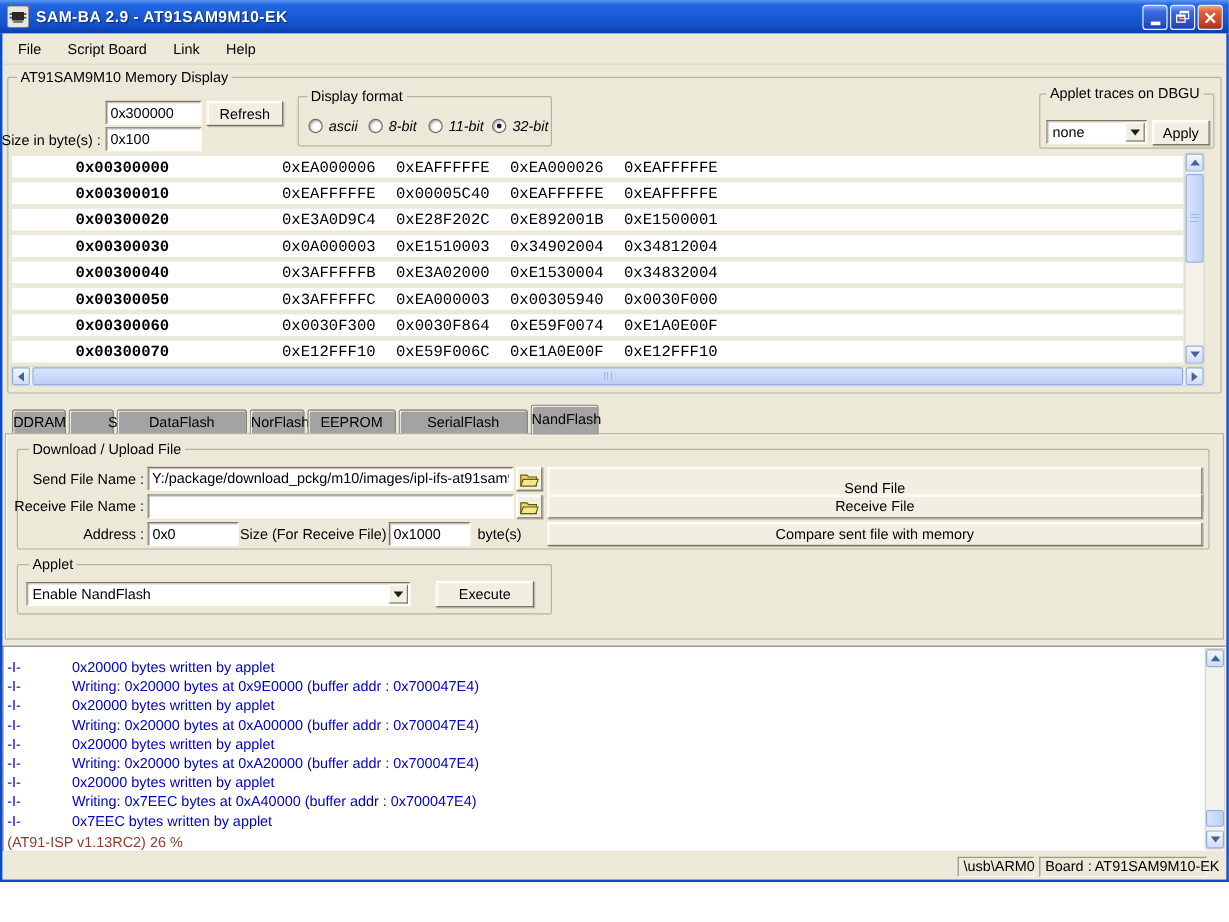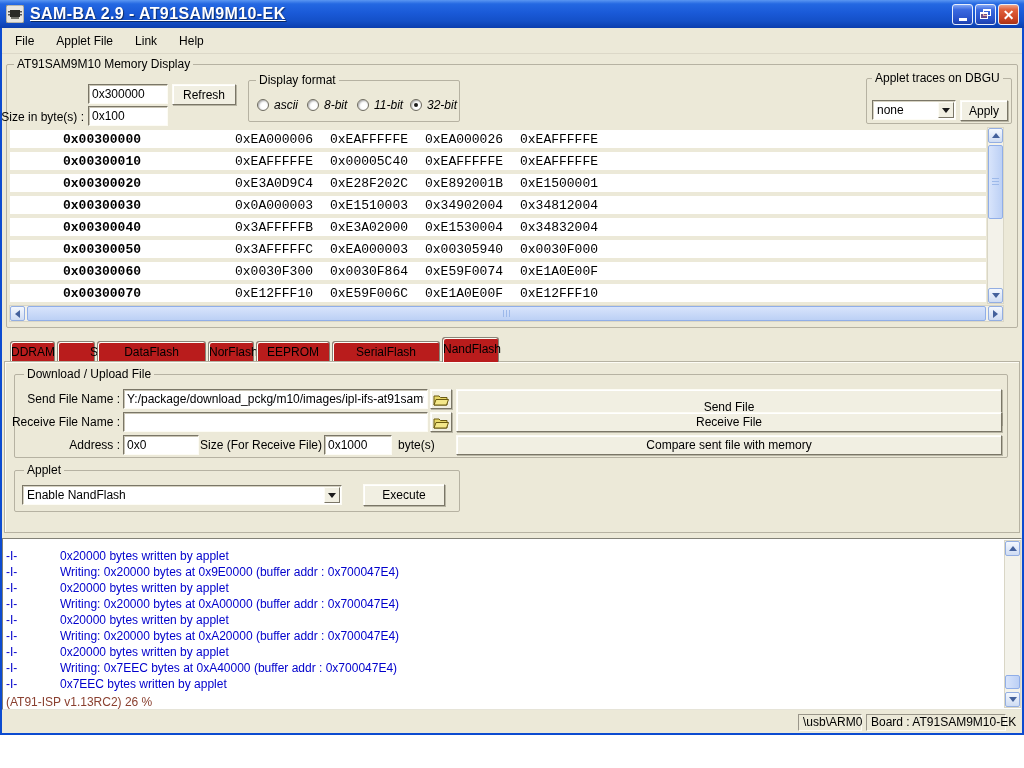--- a/index.html
+++ b/index.html
@@ -10,22 +10,22 @@
   
   .frame-left  { position:absolute; left:0; top:28px; width:2px; height:707px; background:#0c4bd0; }
   .frame-right { position:absolute; left:1022px; top:28px; width:2px; height:707px; background:#0c4bd0; }
   .frame-bottom{ position:absolute; left:0; top:733px; width:1024px; height:2px; background:#0c4bd0; }
 
   
   .titlebar { position:absolute; left:0; top:0; width:1024px; height:28px;
     background:linear-gradient(180deg,#5a96f2 0%,#2468e2 14%,#1a5ad8 45%,#1450c8 75%,#0b3eae 100%); }
   .app-icon { position:absolute; left:6px; top:5px; width:18px; height:18px; }
   .title-text { position:absolute; left:30px; top:0; height:28px; line-height:28px;
-    color:#ffffff; font-weight:bold; font-size:16px; letter-spacing:.4px;
-    text-shadow:1px 1px 1px rgba(0,0,0,.5); white-space:nowrap;text-decoration:underline; }
+    color:#ffffff; font-weight:bold; font-size:13px; letter-spacing:.4px;
+    text-shadow:1px 1px 1px rgba(0,0,0,.5); white-space:nowrap; }
   .tb-btn { position:absolute; top:4px; width:21px; height:21px; border-radius:3px;
     border:1px solid #e8effc; display:flex; align-items:center; justify-content:center; }
   .tb-blue { background:linear-gradient(180deg,#84a7f4 0%,#3a69e0 25%,#2a54cc 70%,#1c40ae 100%); }
   .tb-red  { background:linear-gradient(180deg,#f0a488 0%,#e0603c 25%,#cc4524 70%,#a83215 100%); }
   .btn-min { left:952px; } .btn-max { left:975px; } .btn-close { left:998px; }
   .glyph-min { width:8px; height:3px; background:#fff; margin-top:9px; }
   .glyph-restore { position:relative; width:11px; height:11px; }
   .glyph-restore i { position:absolute; display:block; width:8px; height:7px;
      border:1px solid #fff; border-top-width:2px; background:transparent; }
   .glyph-restore i:first-child { left:3px; top:0; }
@@ -87,21 +87,21 @@
   .grip-v { position:absolute; left:3px; right:3px; top:50%; height:8px; margin-top:-4px;
     background:repeating-linear-gradient(180deg,#9db9ea 0 1px,transparent 1px 3px); }
   .grip-h { position:absolute; top:3px; bottom:3px; left:50%; width:8px; margin-left:-4px;
     background:repeating-linear-gradient(90deg,#9db9ea 0 1px,transparent 1px 3px); }
   .t-up    { width:0;height:0;border-left:4px solid transparent;border-right:4px solid transparent;border-bottom:5px solid #44619c; }
   .t-down  { width:0;height:0;border-left:4px solid transparent;border-right:4px solid transparent;border-top:5px solid #44619c; }
   .t-left  { width:0;height:0;border-top:4px solid transparent;border-bottom:4px solid transparent;border-right:5px solid #44619c; }
   .t-right { width:0;height:0;border-top:4px solid transparent;border-bottom:4px solid transparent;border-left:5px solid #44619c; }
 
   
-  .tab { position:absolute; top:341px; height:21px; background:#b91c1c; border:1px solid #888579;
+  .tab { position:absolute; top:341px; height:21px; background:#a3a3a3; border:1px solid #888579;
     border-bottom:none; border-radius:3px 3px 0 0; font-size:12px; text-align:center;
     line-height:20px; box-shadow:inset 1px 1px 0 #fdfcf5; z-index:2; }
   .tab.active { top:337px; height:25px; z-index:4; line-height:22px; }
   .tab-pane { position:absolute; left:4px; top:361px; width:1016px; height:172px;
     border:1px solid #b6b2a2; background:#ece9d8; box-shadow:inset 1px 1px 0 #fdfcf5; z-index:3; }
 
   
   .folder-btn { padding:0; }
   .folder-btn svg { display:block; }
 
@@ -144,21 +144,21 @@
           <i></i>
         </span>
       </div>
     <div class="tb-btn tb-red btn-close">
         <span class="glyph-x">✕</span>
       </div>
   </div>
 
   <div class="menubar">
     <span class="menu-item">File</span>
-    <span class="menu-item">Applet File</span>
+    <span class="menu-item">Script Board</span>
     <span class="menu-item">Link</span>
     <span class="menu-item">Help</span>
   </div>
 
   <div class="groupbox" style="left:6px;top:64px;width:1012px;height:264px;"></div>
   <span class="legend" style="left:14px;top:57px;">AT91SAM9M10 Memory Display</span>
 
   <span class="label r" style="left:16px;top:88px;width:84px;margin-top:40px;">Start Address :</span>
   <input class="tk-entry" style="left: 88px; top: 84px; width: 80px; height: 20px;" value="0x300000">
   <div class="tk-btn" style="left:172px;top:84px;width:64px;height:21px;">Refresh</div>

